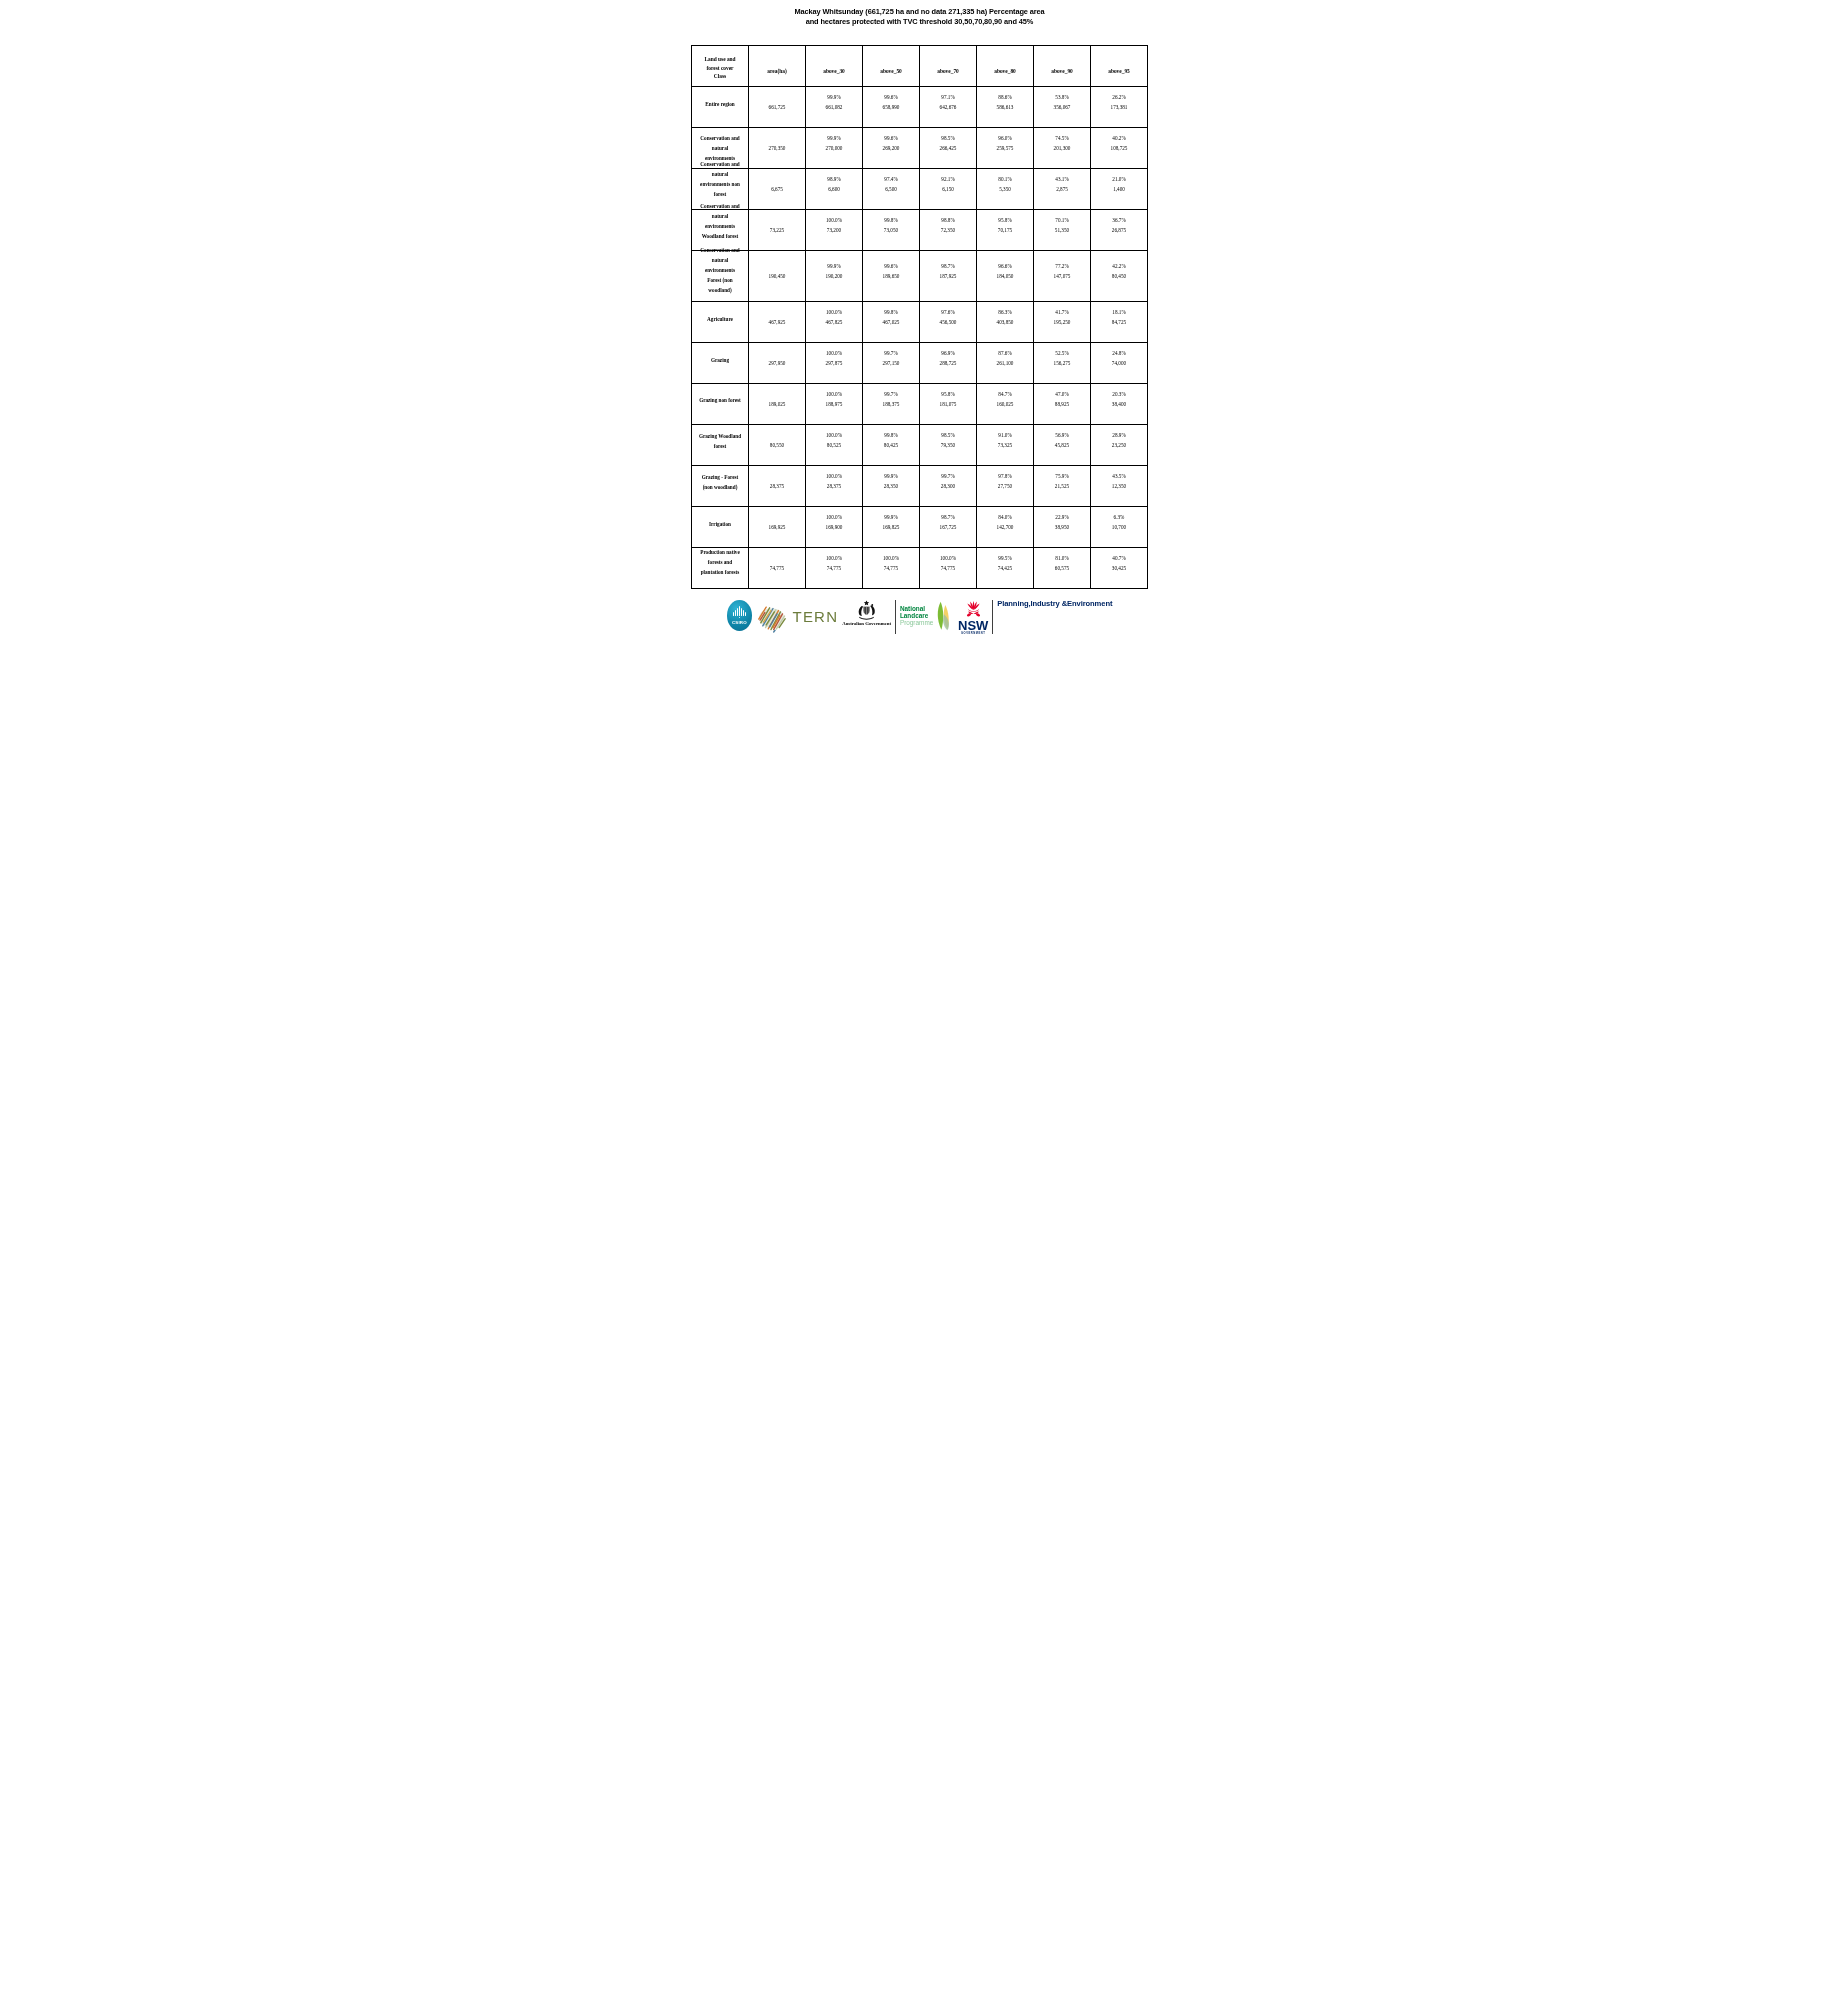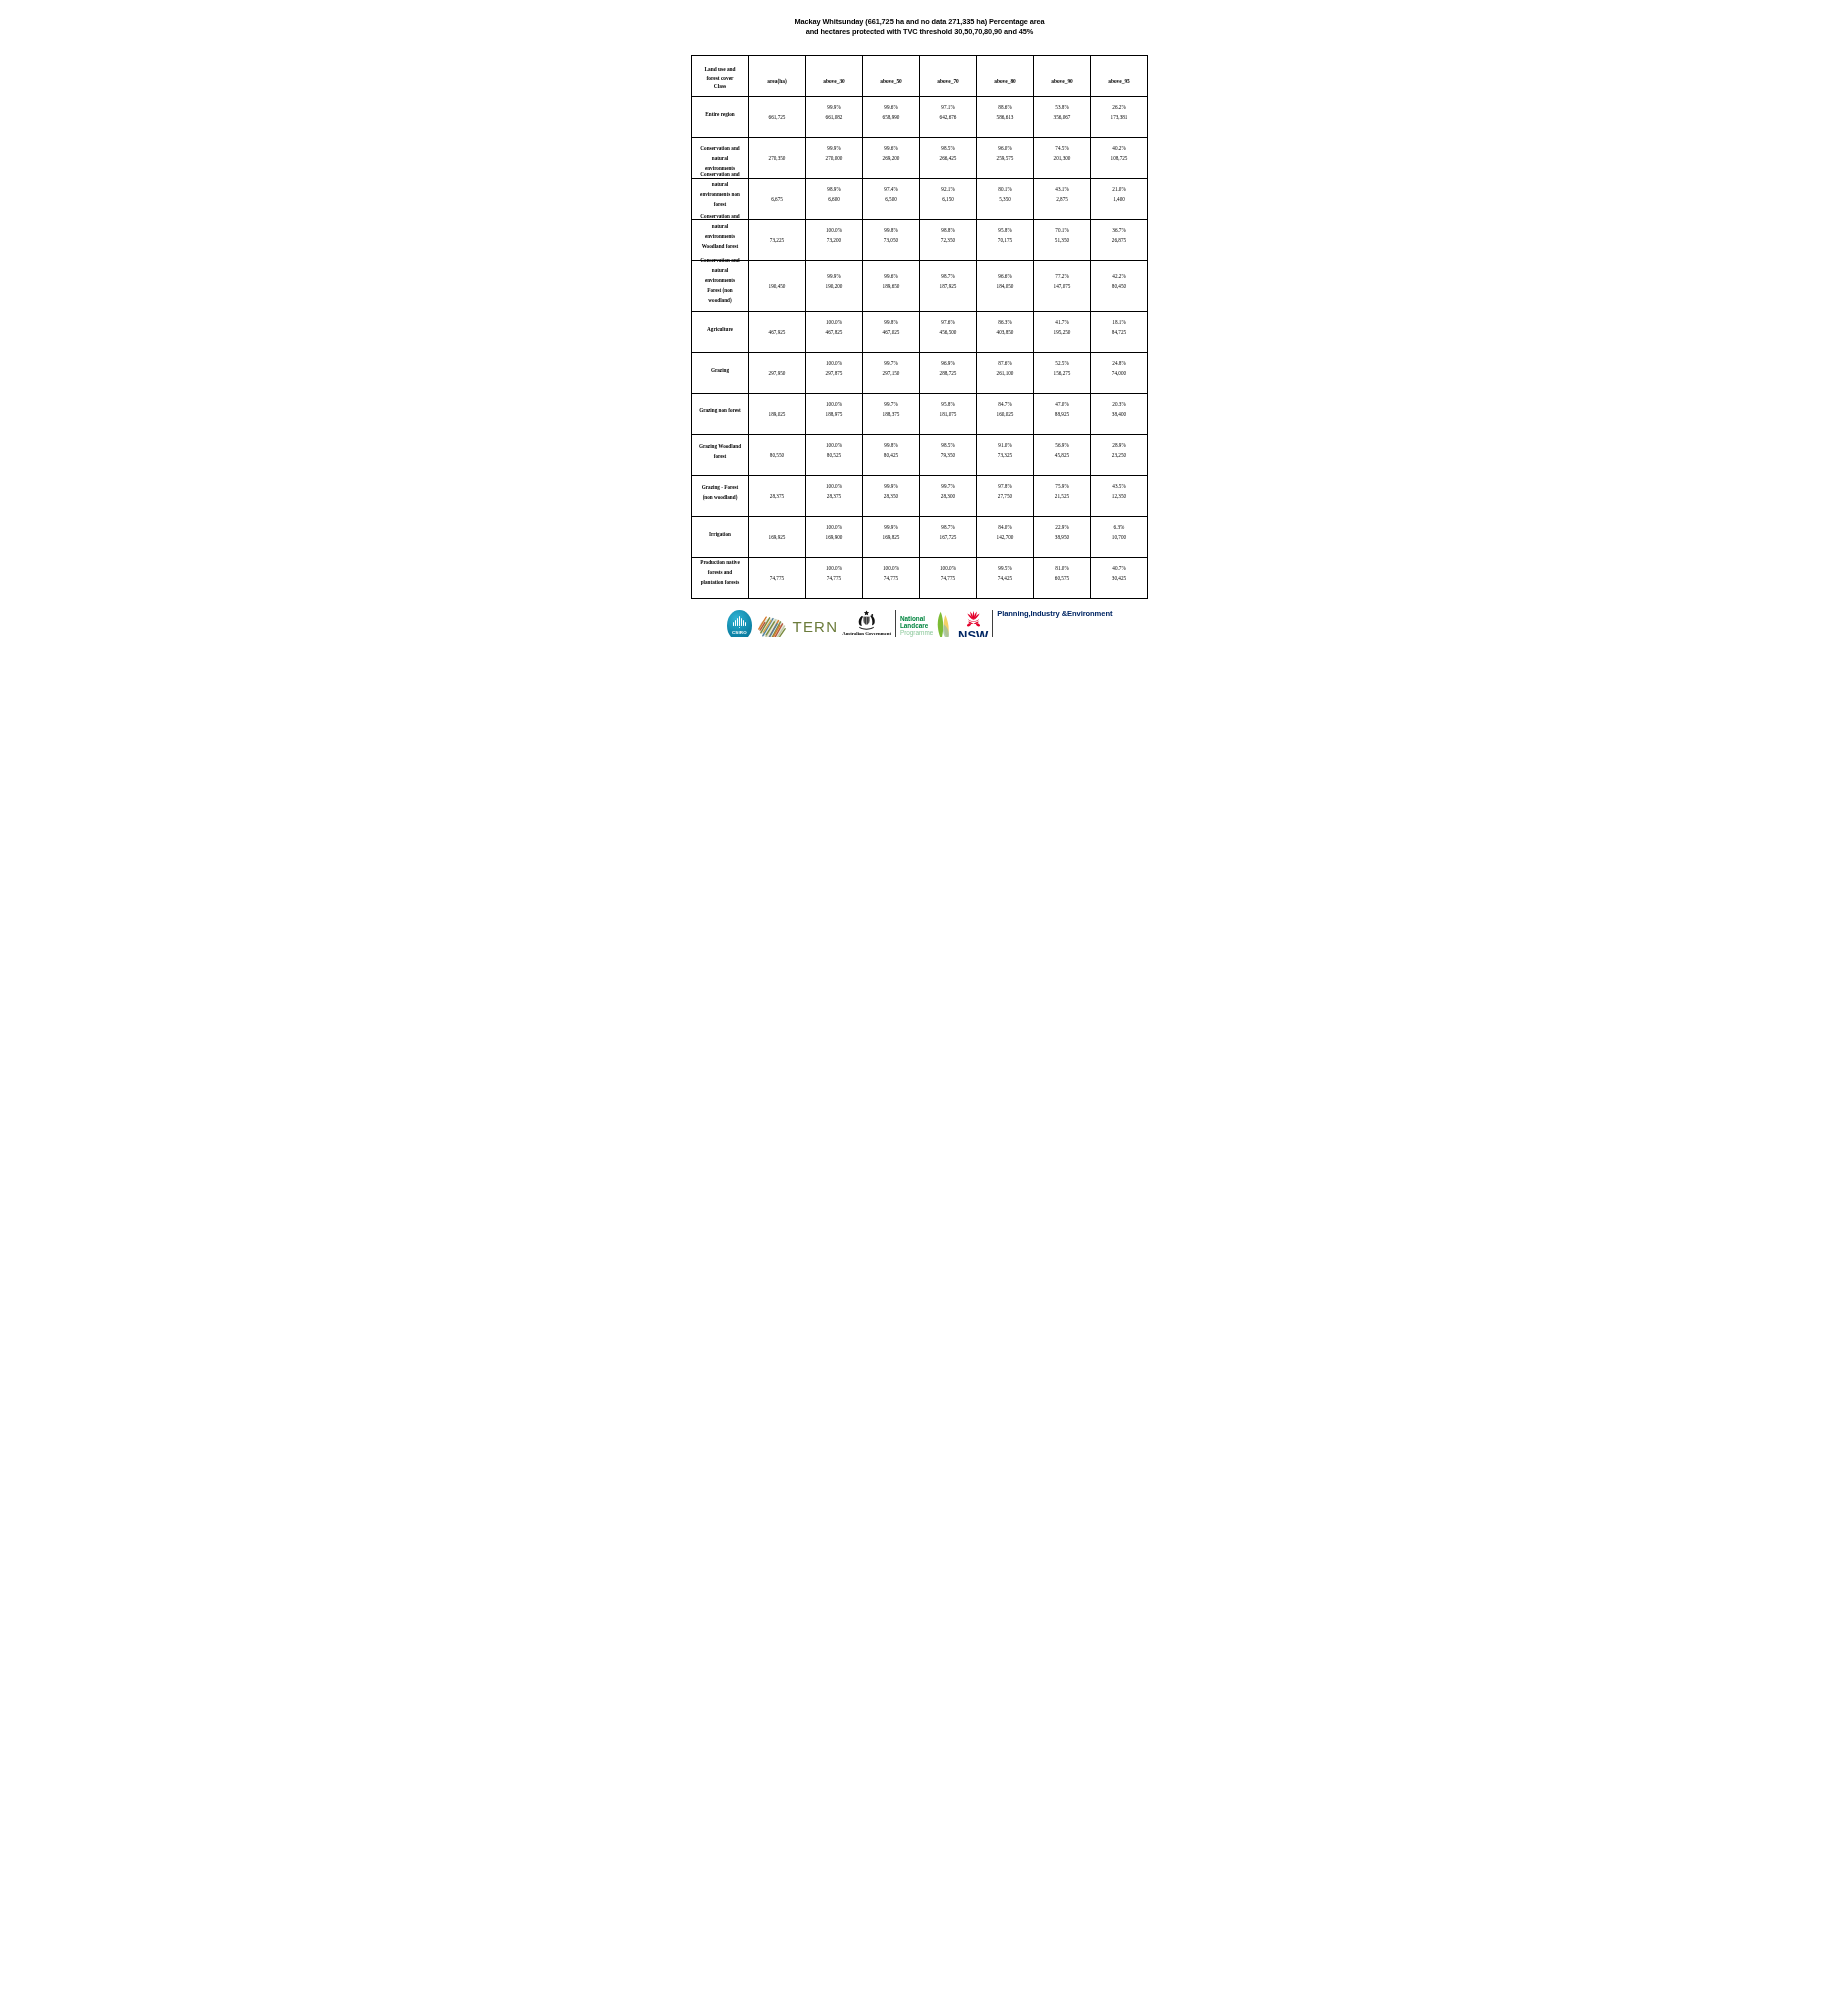--- a/index.html
+++ b/index.html
@@ -1,20 +1,20 @@
 <!DOCTYPE html>
 <html style="font-size:6.4px"><head>
 <meta charset="utf-8">
 <style>
   html,body{margin:0;padding:0;background:#fff;}
   .page{width:460px;height:637px;margin:0 auto;background:#fff;position:relative;overflow:hidden;
         font-family:"Liberation Serif",serif;color:#000;}
   
   .title{font-family:"Liberation Sans",sans-serif;font-weight:700;font-size:7.4px;line-height:10px;
-         text-align:center;margin:0;padding-top:17px;letter-spacing:-0.1px;}
+         text-align:center;margin:0;padding-top:7px;letter-spacing:-0.1px;}
   
   table.data{border-collapse:collapse;table-layout:fixed;width:457px;margin:18px auto 0;
              border-top:1.2px solid #000;border-bottom:1.2px solid #000;
              border-left:0.4px solid #000;border-right:0.4px solid #000;}
   table.data th,table.data td{border:0.4px solid #000;border-top-width:0.8px;border-bottom-width:0.8px;padding:0;
              vertical-align:middle;overflow:visible;}
   thead tr{height:41px;}
   tbody tr{height:41px;}
   th{font-weight:700;font-size:5.4px;}
   th .hdr{display:flex;height:100%;align-items:center;justify-content:center;transform:translateY(4.8px);}

